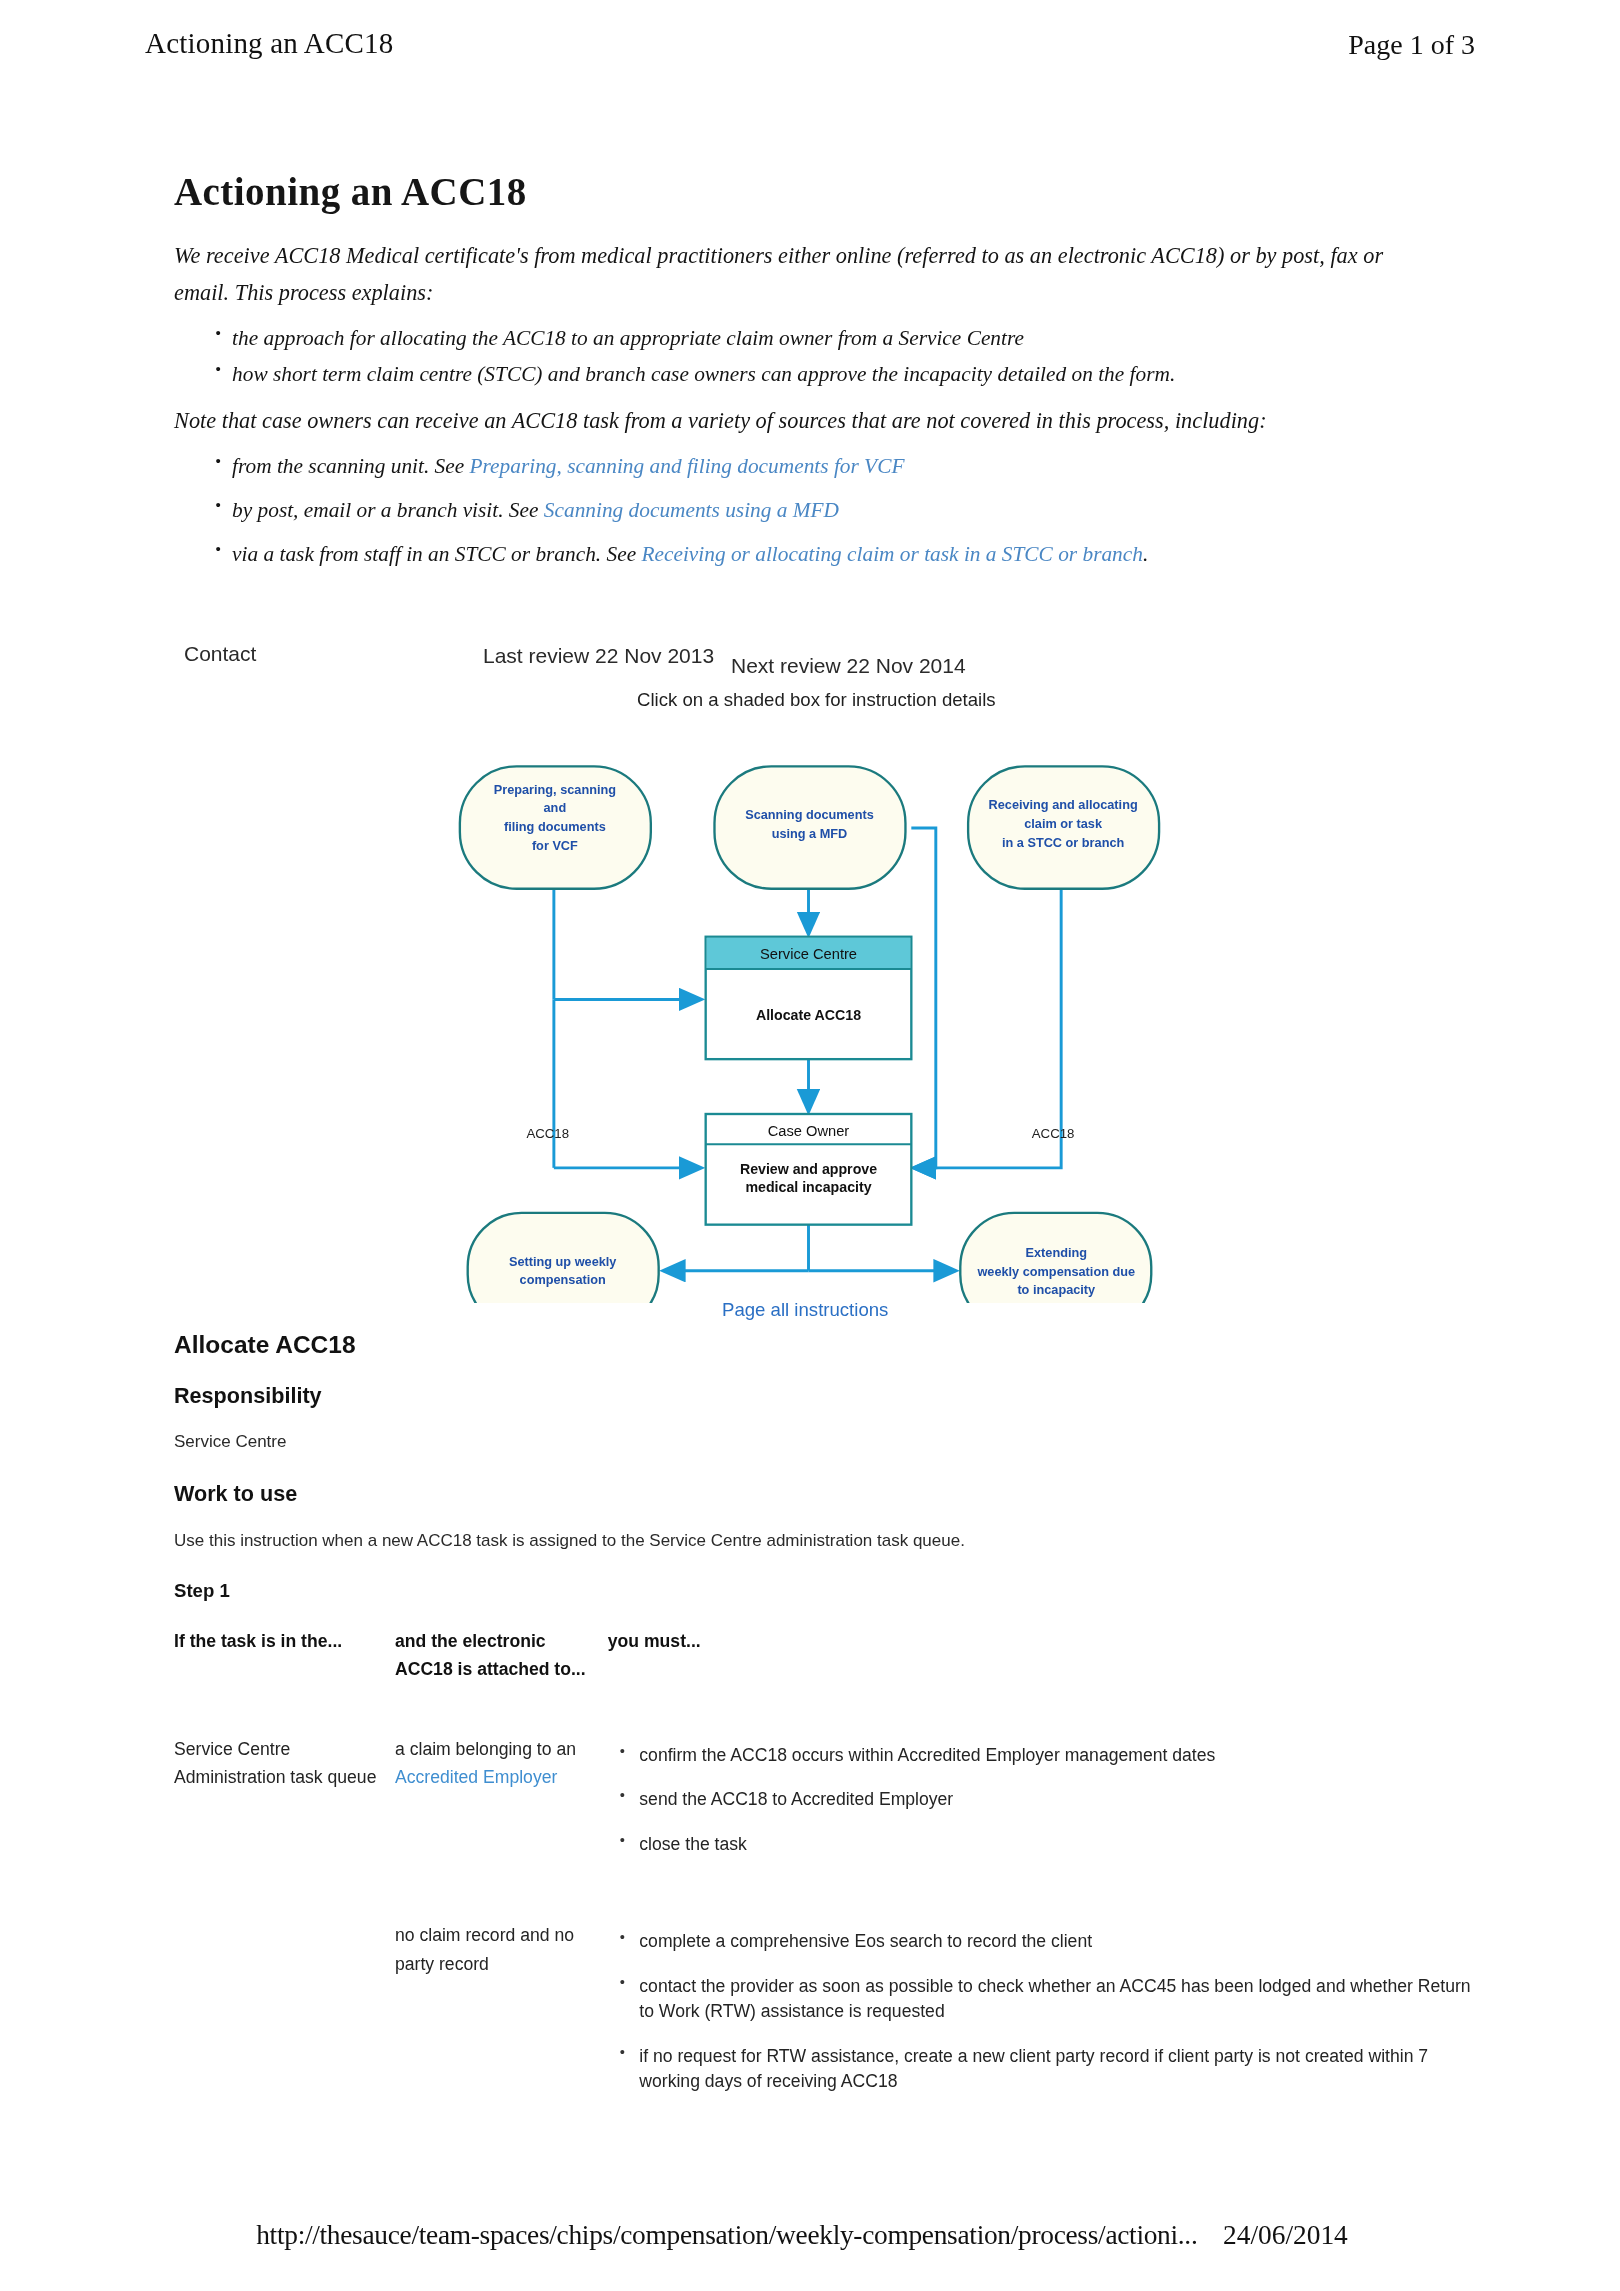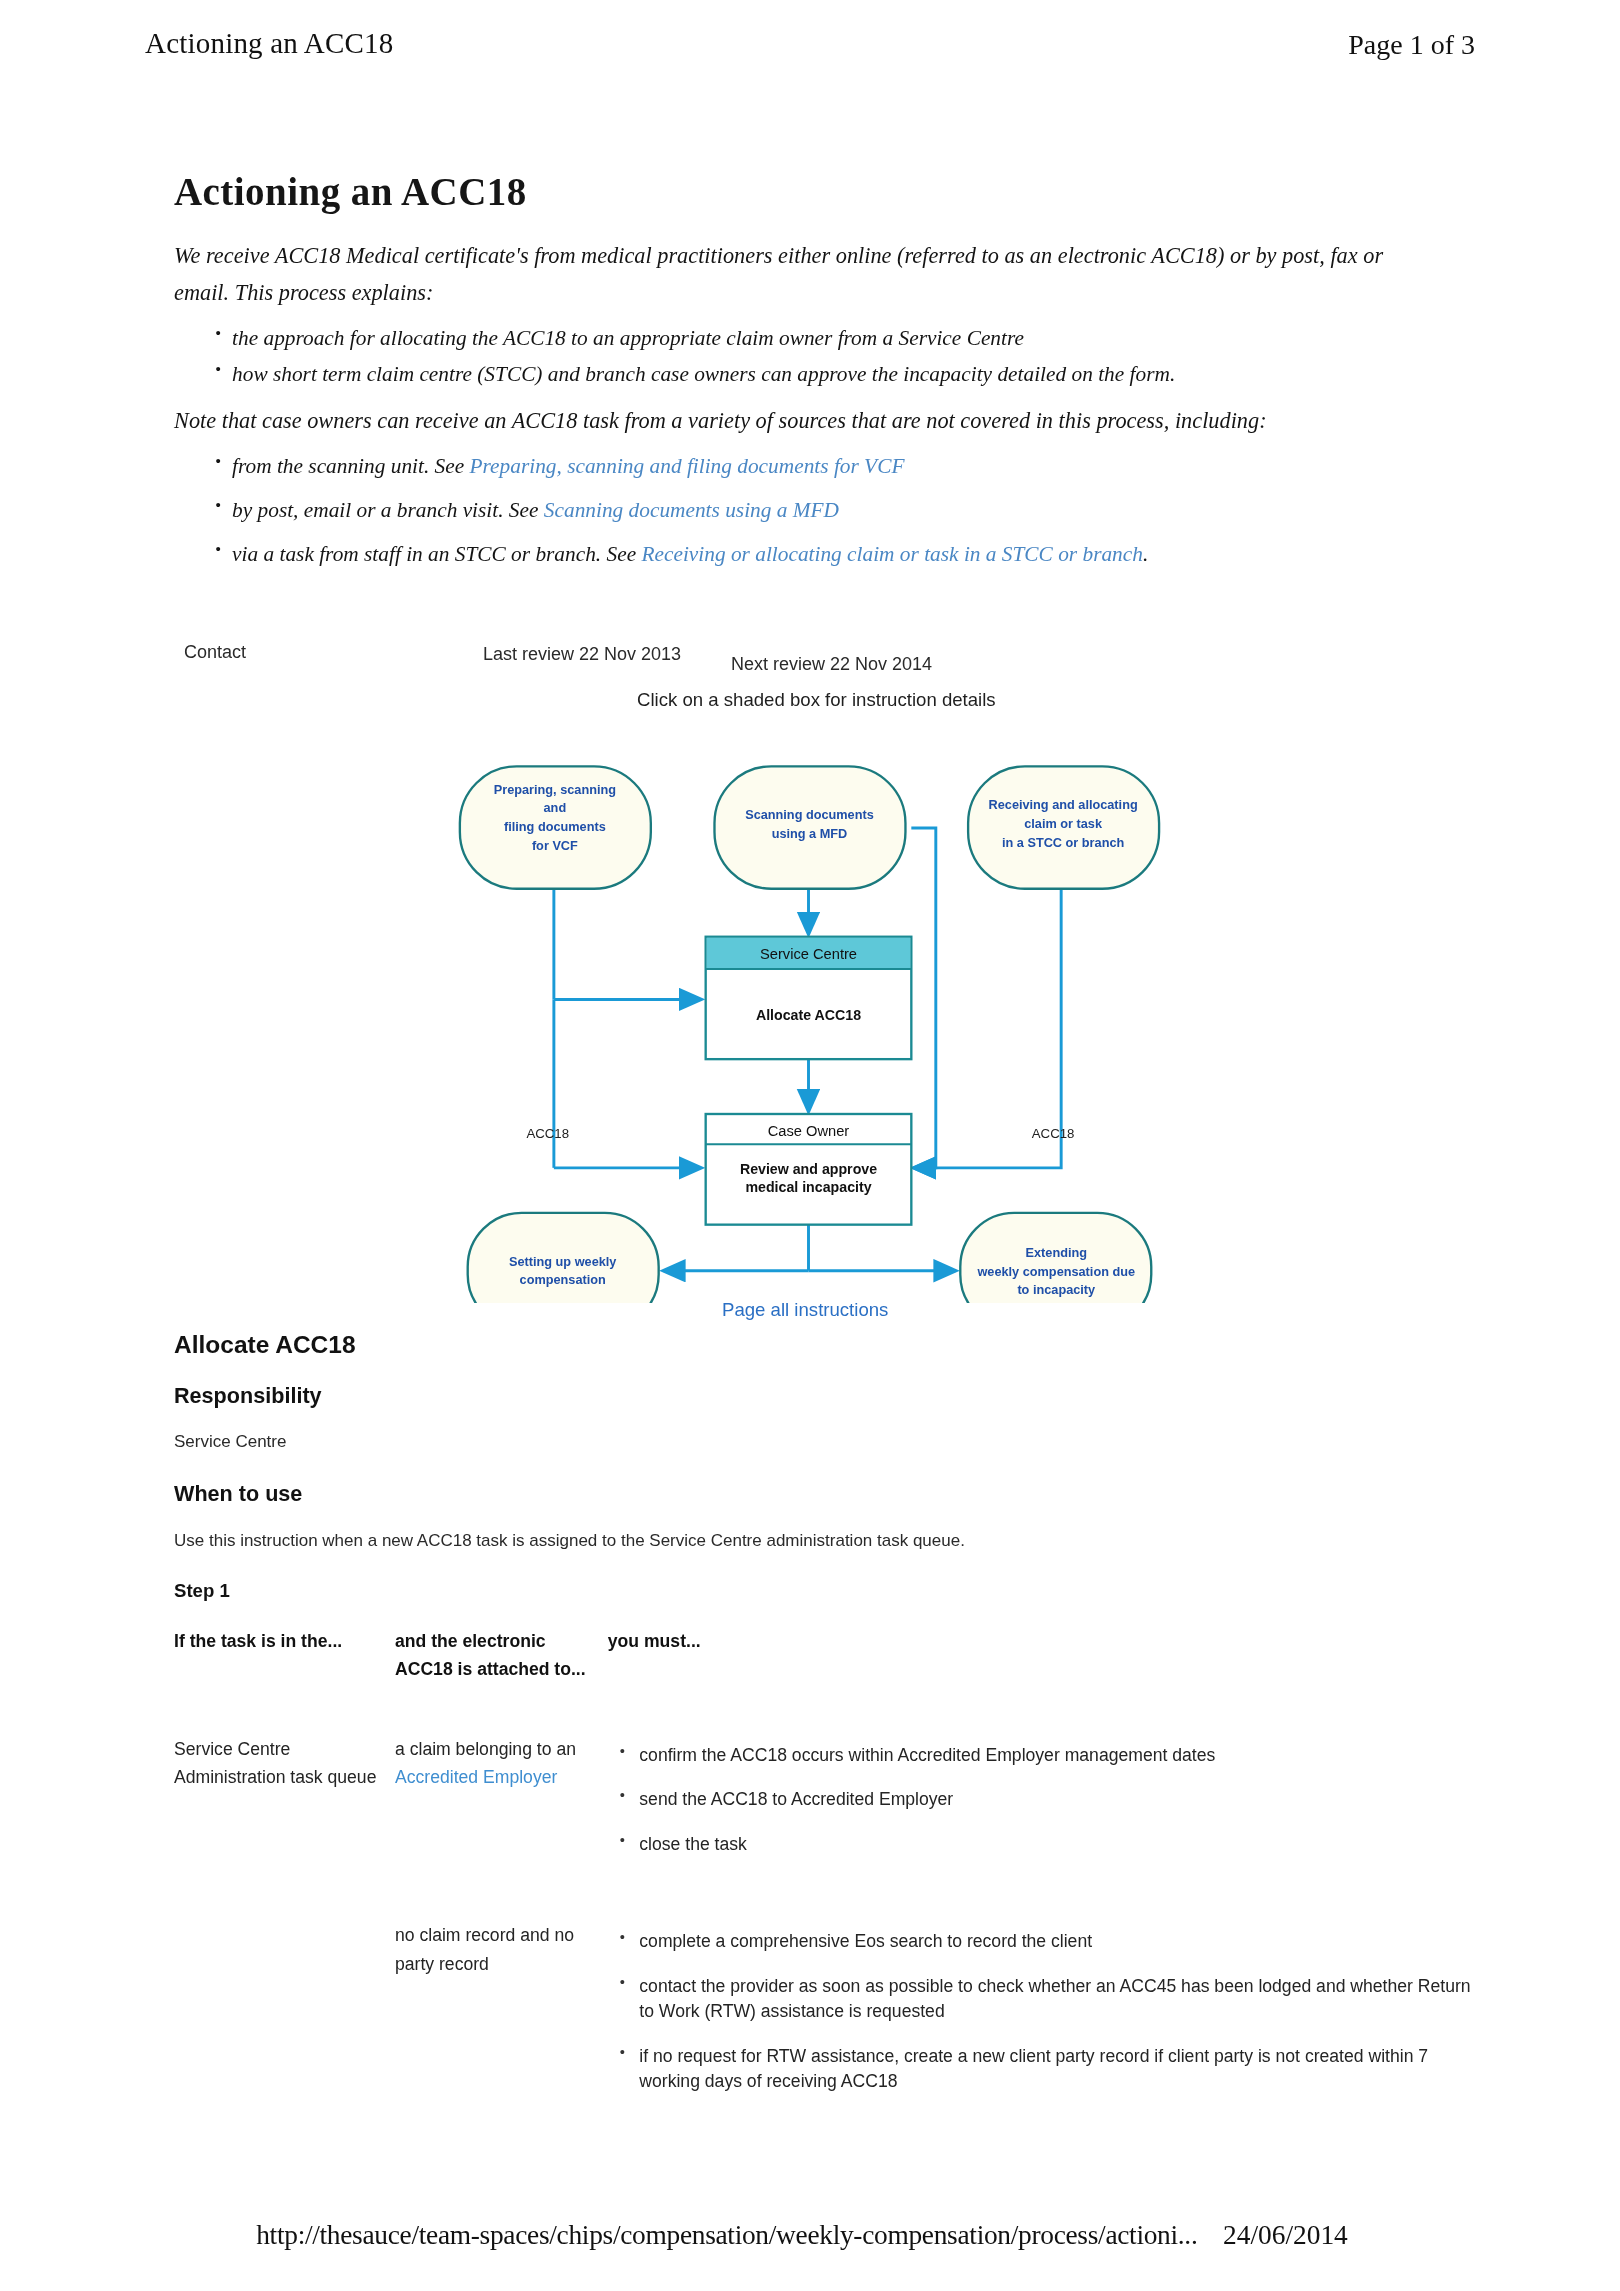--- a/index.html
+++ b/index.html
@@ -106,21 +106,21 @@
   }
 
   
   .contact-row {
     position: absolute;
     left: 184px;
     top: 642px;
     width: 1176px;
     height: 29px;
     font-family: "Liberation Sans", sans-serif;
-    font-size: 18px;
+    font-size: 21px;
     color: #2a2a2a;
   }
   .contact-row .c1 { position: absolute; left: 0px;   top: 0; }
   .contact-row .c2 { position: absolute; left: 299px; top: 2px; }
   .contact-row .c3 { position: absolute; left: 547px; top: 11.8px; }
 
   .click-note {
     position: absolute;
     left: 637px;
     top: 689px;
@@ -401,21 +401,21 @@
   </g>
 </svg>
 </div>
 
 <a class="show-all" href="#">Page all instructions</a>
 
 <div class="lower">
   <div class="h-big">Allocate ACC18</div>
   <div class="h-sub">Responsibility</div>
   <div class="body-sm">Service Centre</div>
-  <div class="h-sub">When to use</div>
+  <div class="h-sub">Work to use</div>
   <div class="body-sm">Use this instruction when a new ACC18 task is assigned to the Service Centre administration task queue.</div>
   <div class="h-step">Step 1</div>
 </div>
 
 <div class="itable">
 
   <div class="row">
     <div class="col-a head">If the task is in the...</div>
     <div class="col-b head">and the electronic ACC18 is attached to...</div>
     <div class="col-c head">you must...</div>

